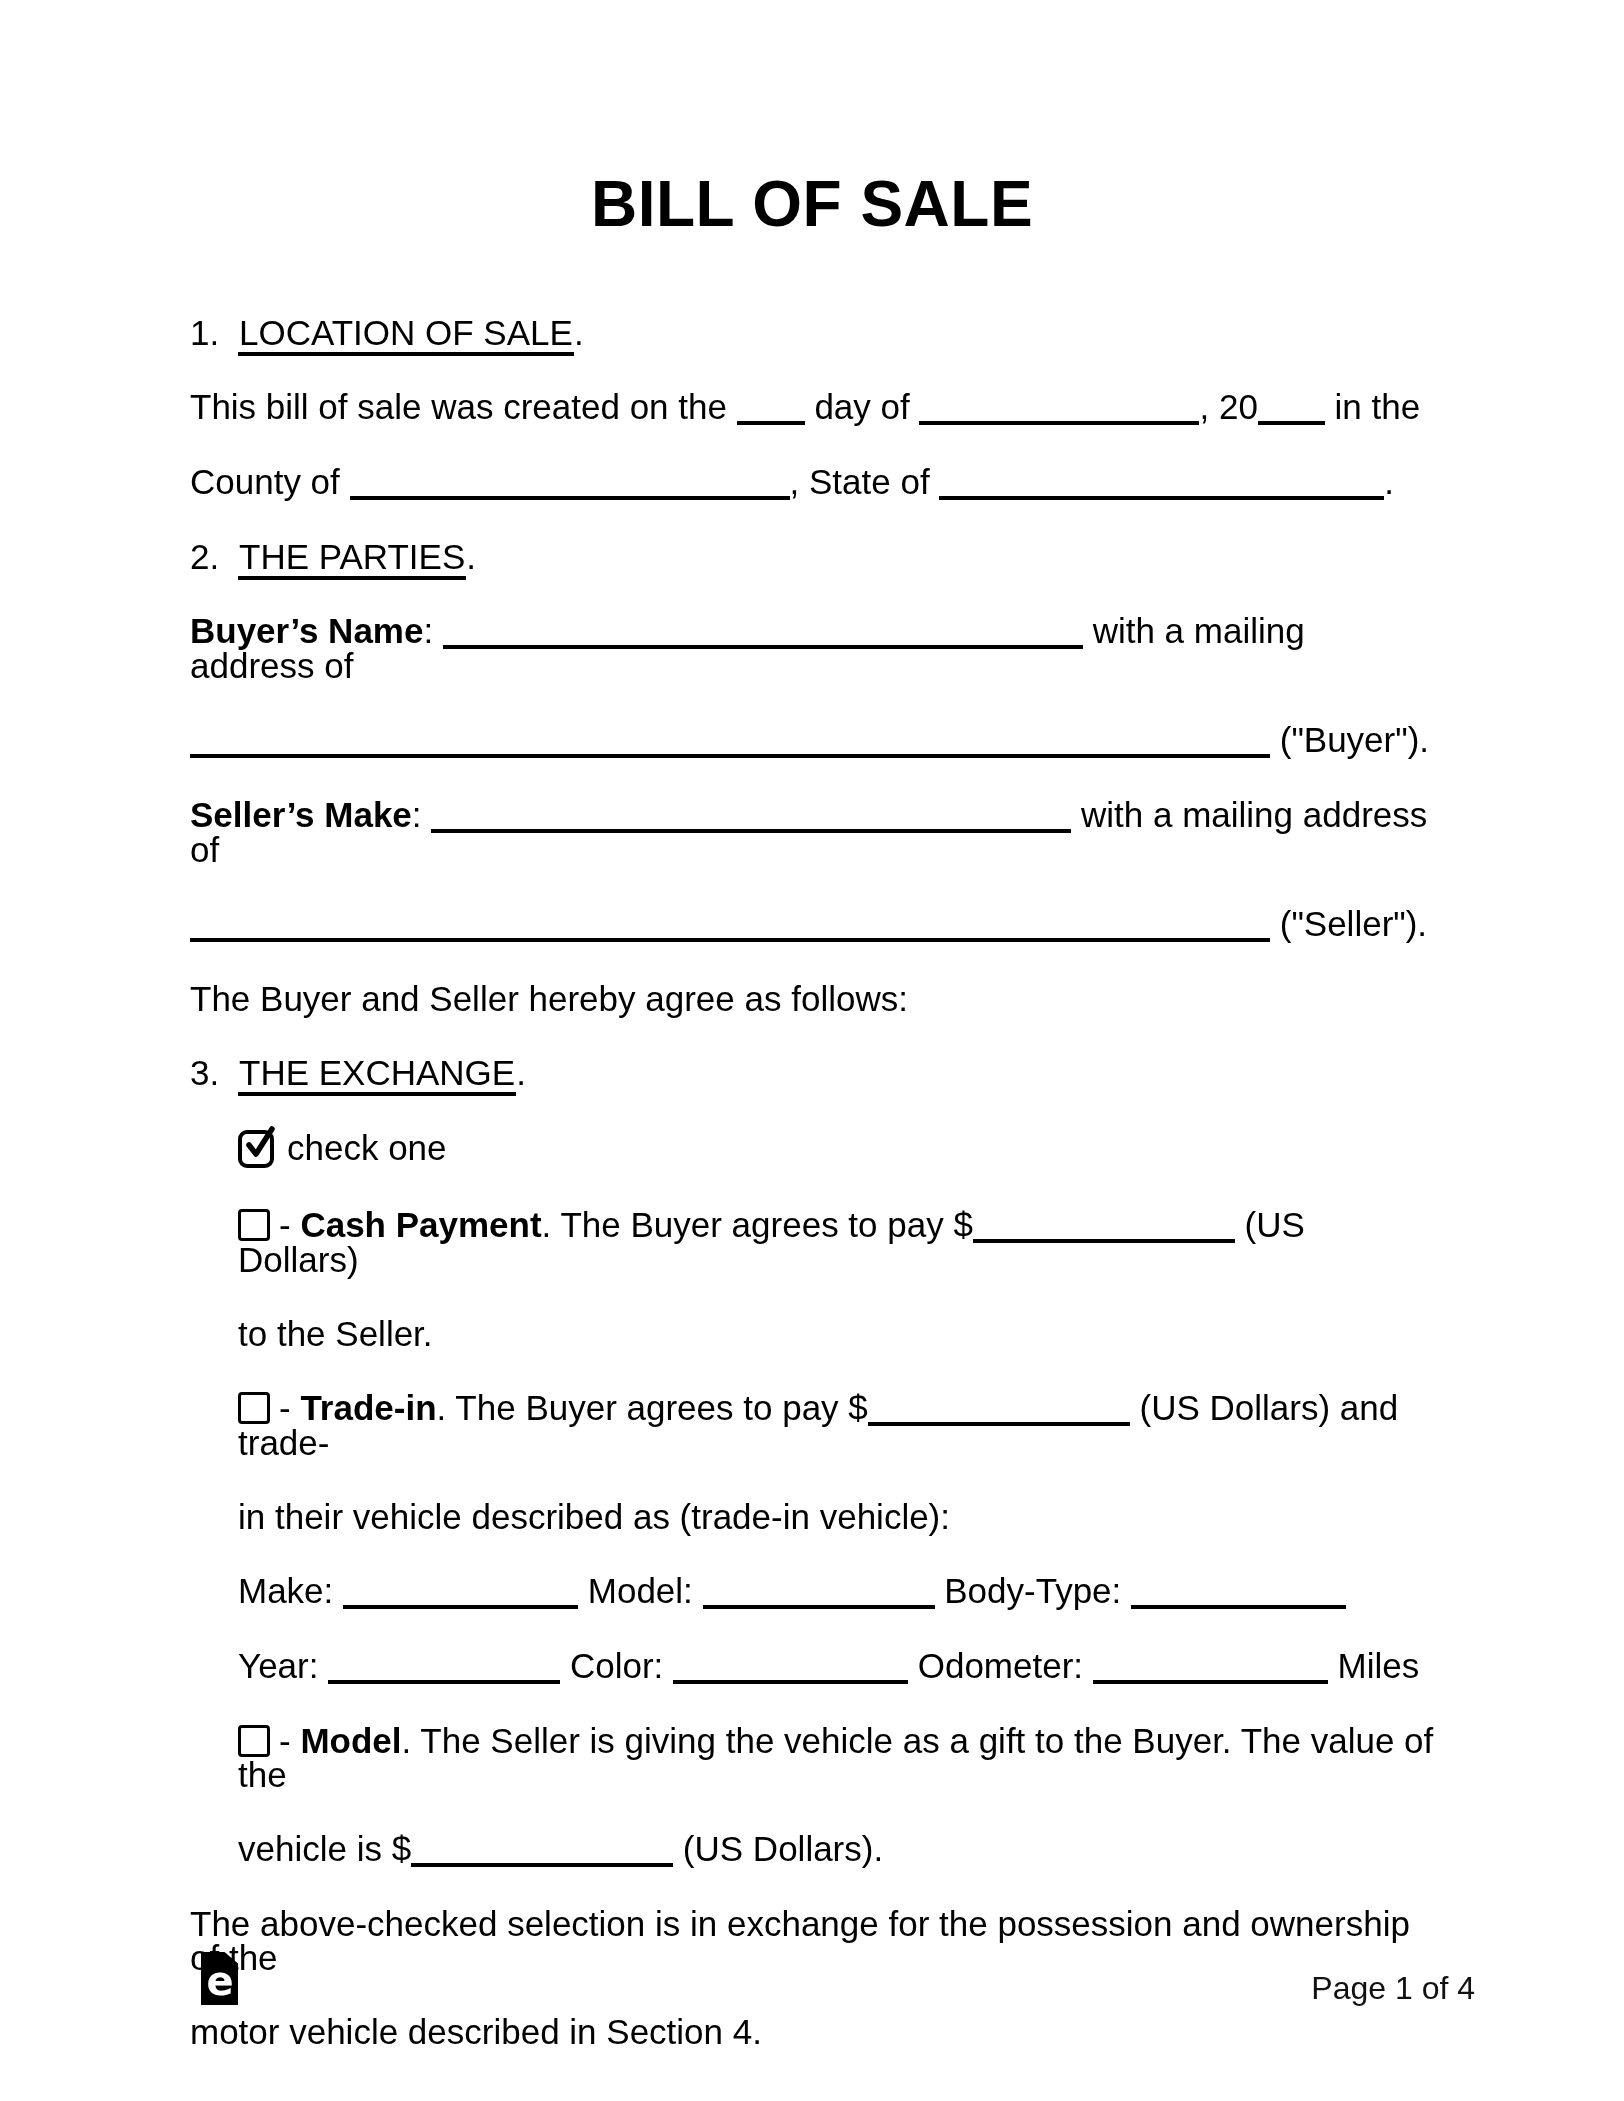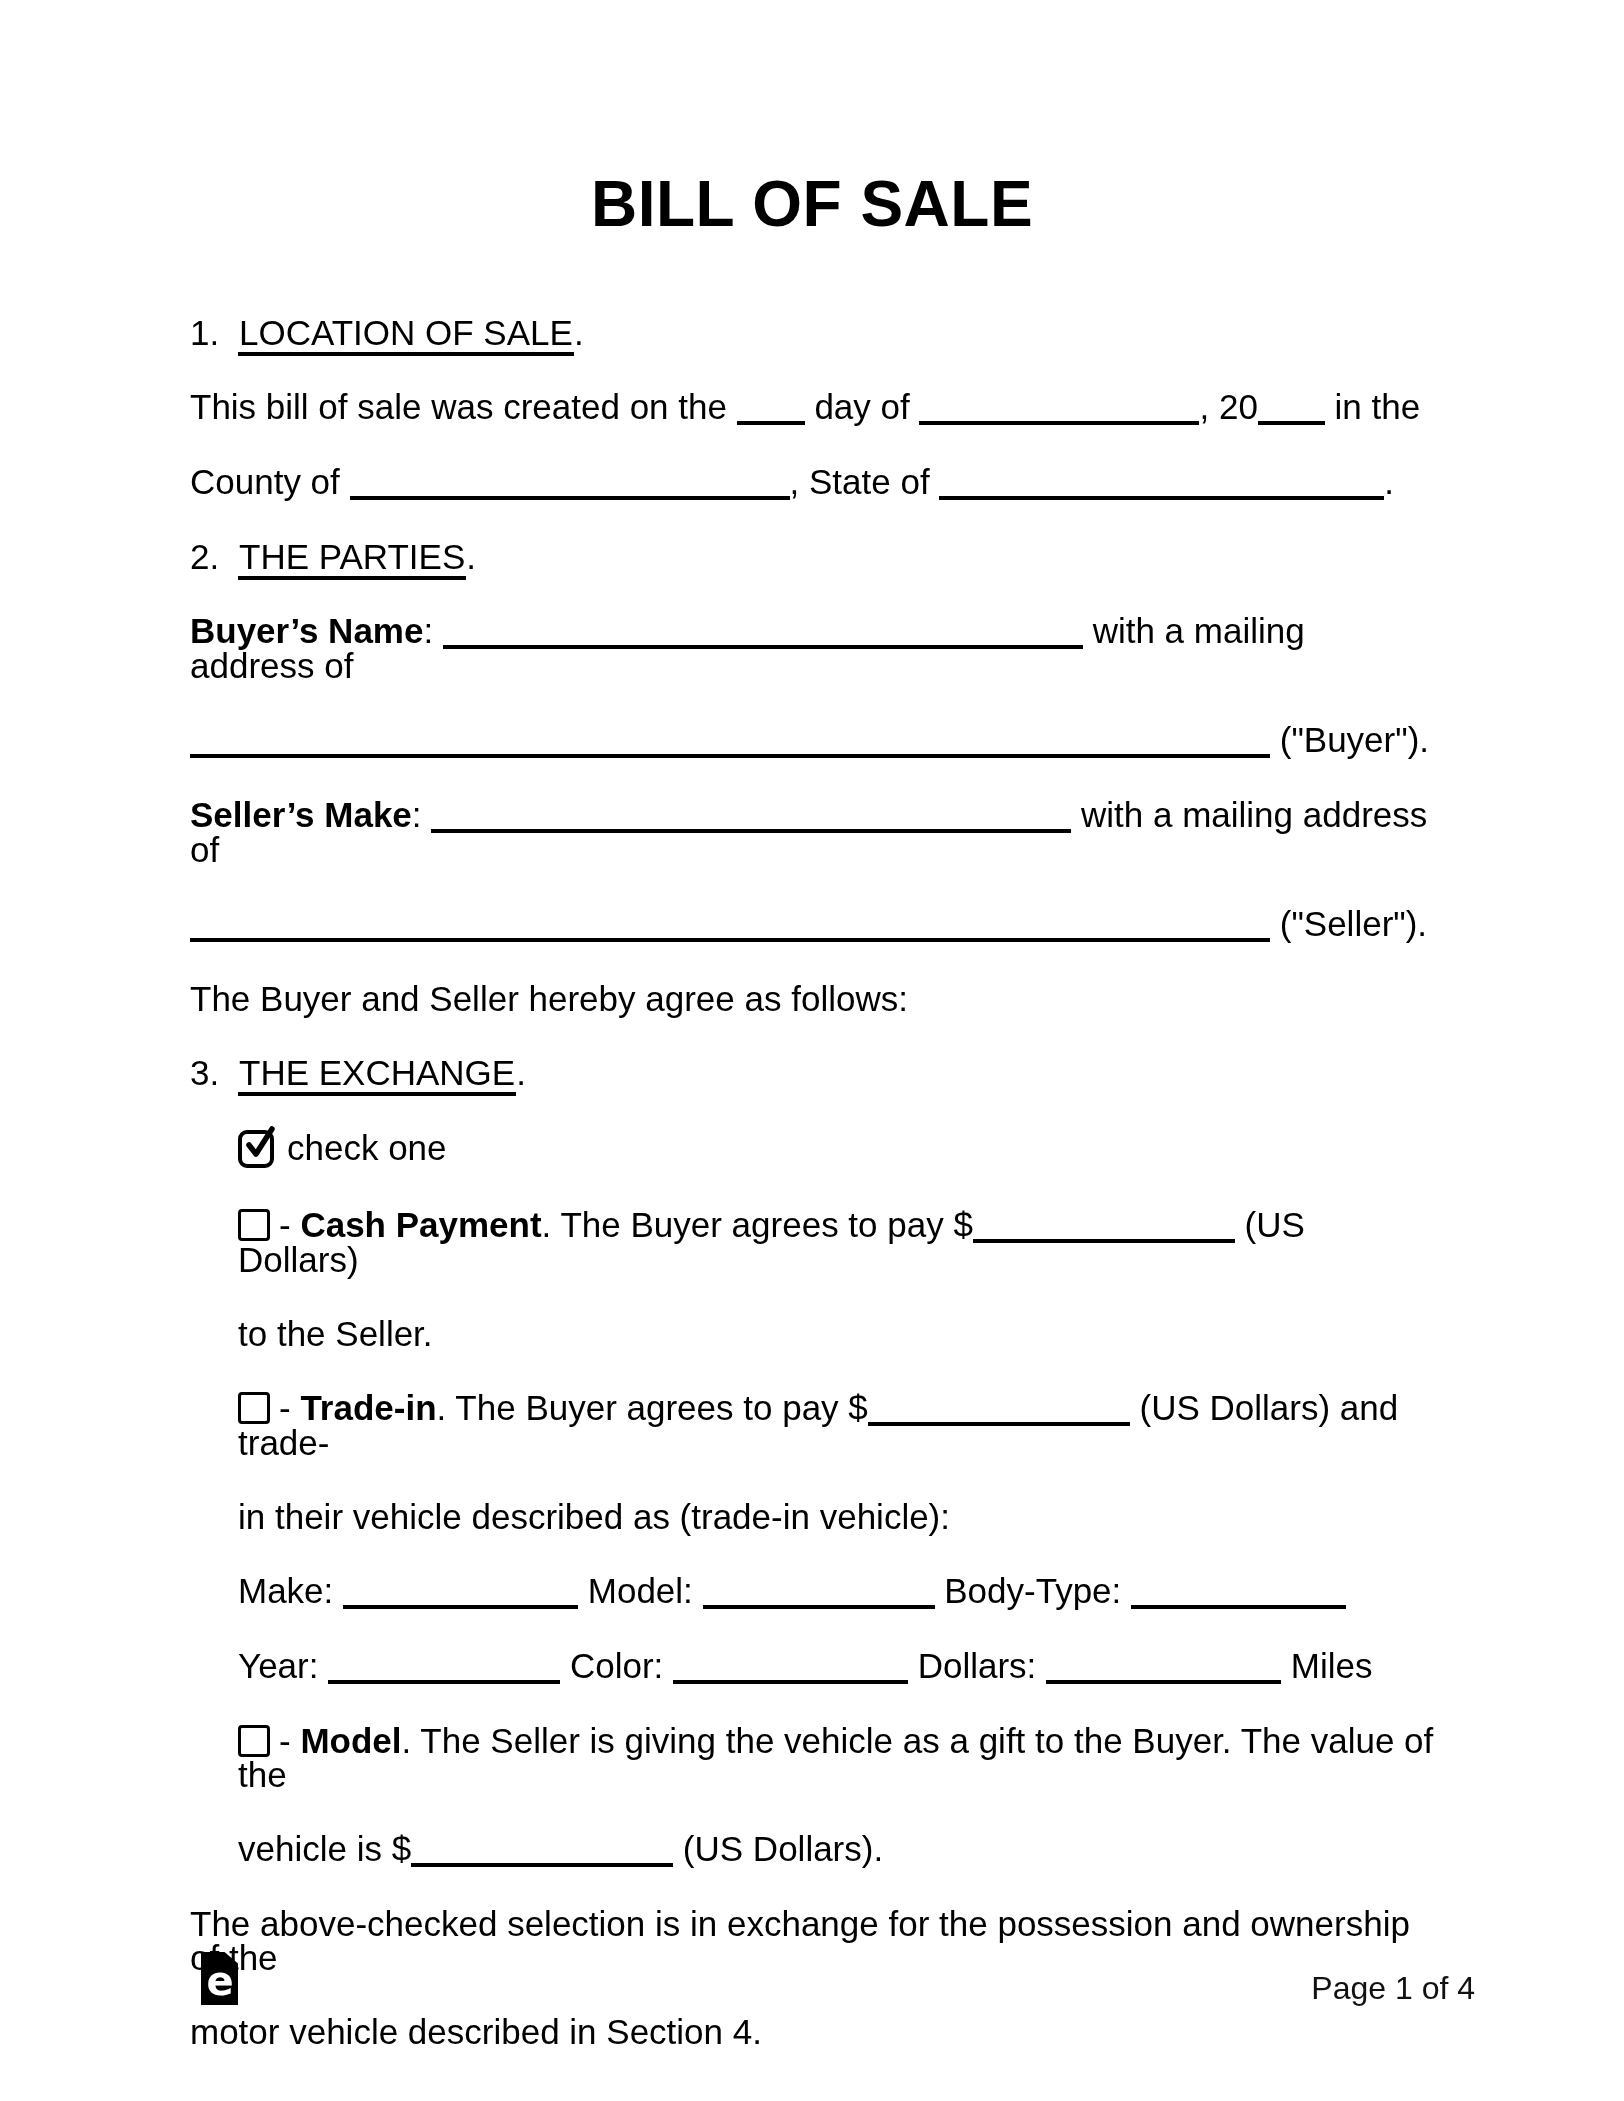--- a/index.html
+++ b/index.html
@@ -73,21 +73,21 @@
   <div class="line indent"><span class="cb"></span><span>- </span><span class="b">Cash Payment</span><span>. The Buyer agrees to pay $</span><span class="blank w262"></span><span> (US Dollars)</span></div>
 
   <div class="line indent"><span>to the Seller.</span></div>
 
   <div class="line indent"><span class="cb"></span><span>- </span><span class="b">Trade-in</span><span>. The Buyer agrees to pay $</span><span class="blank w262"></span><span> (US Dollars) and trade-</span></div>
 
   <div class="line indent"><span>in their vehicle described as (trade-in vehicle):</span></div>
 
   <div class="line indent"><span>Make: </span><span class="blank w235"></span><span> Model: </span><span class="blank w232"></span><span> Body-Type: </span><span class="blank w215"></span></div>
 
-  <div class="line indent"><span>Year: </span><span class="blank w232"></span><span> Color: </span><span class="blank w235"></span><span> Dollars: </span><span class="blank w235"></span><span> Miles</span></div>
+  <div class="line indent"><span>Year: </span><span class="blank w232"></span><span> Color: </span><span class="blank w235"></span><span> Odometer: </span><span class="blank w235"></span><span> Miles</span></div>
 
   <div class="line indent"><span class="cb"></span><span>- </span><span class="b">Model</span><span>. The Seller is giving the vehicle as a gift to the Buyer. The value of the</span></div>
 
   <div class="line indent"><span>vehicle is $</span><span class="blank w262"></span><span> (US Dollars).</span></div>
 
   <div class="line"><span>The above-checked selection is in exchange for the possession and ownership of the</span></div>
 
   <div class="line"><span>motor vehicle described in Section 4.</span></div>
 
 </div>

